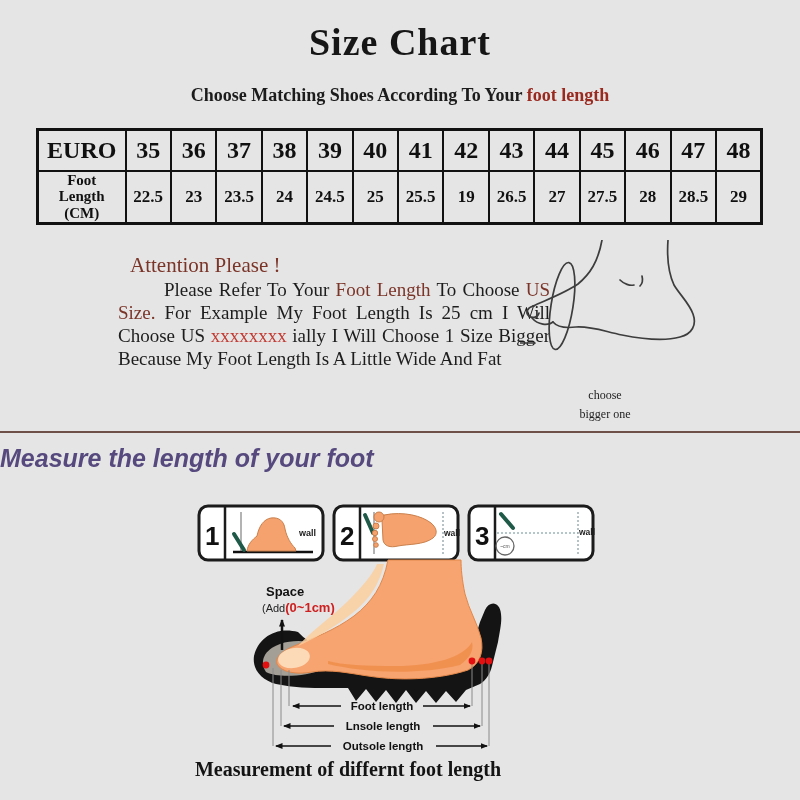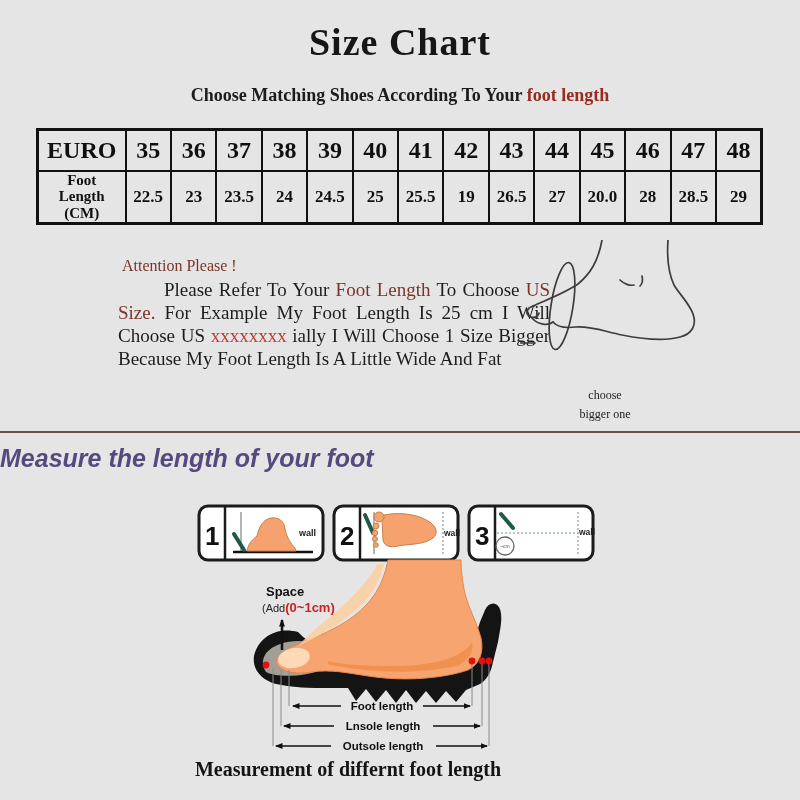--- a/index.html
+++ b/index.html
@@ -16,21 +16,21 @@
   table.size{border-collapse:collapse;table-layout:fixed;width:727px;border:3px solid #111;}
   table.size th,table.size td{border:2.5px solid #111;text-align:center;vertical-align:middle;
       font-weight:bold;color:#101010;padding:0;font-family:"Liberation Serif",serif;}
   col.c0{width:88px;}
   tr.r1{height:41px;} tr.r1 th,tr.r1 td{font-size:24px;}
   tr.r2{height:50px;} tr.r2 td{font-size:17px;}
   th.fl{font-size:15px;line-height:1.12;white-space:pre-line;}
 
   .attention{position:absolute;top:254px;left:118px;width:432px;
              font-size:19px;line-height:23px;color:#1d1d1d;}
-  .attention .head{color:#7b3428;margin:0 0 1px 4px;font-weight:normal;font-size:16px;}
+  .attention .head{color:#7b3428;margin:0 0 1px 12px;font-weight:normal;font-size:21px;}
   .attention p{margin:0;text-align:justify;text-indent:46px;}
   .mar{color:#7b3428;} .redx{color:#c23b33;}
 
   .sketch{position:absolute;top:240px;left:520px;}
   .choose{position:absolute;top:386px;left:538px;width:134px;text-align:center;
           font-size:12px;line-height:19px;color:#222;white-space:pre-line;}
   .divider{position:absolute;top:431px;left:0;width:800px;height:2px;background:#6e5048;}
 
   .measure-head{position:absolute;top:444px;left:0;width:672px;text-align:left;
       font-family:"Liberation Sans",sans-serif;font-style:italic;font-weight:bold;
@@ -95,21 +95,21 @@
         <td>22.5</td>
         <td>23</td>
         <td>23.5</td>
         <td>24</td>
         <td>24.5</td>
         <td>25</td>
         <td>25.5</td>
         <td>19</td>
         <td>26.5</td>
         <td>27</td>
-        <td>20.0</td>
+        <td>27.5</td>
         <td>28</td>
         <td>28.5</td>
         <td>29</td>
       </tr>
     </tbody>
       </table>
   </div>
 
   <div class="attention">
     <div class="head">Attention Please !</div>

